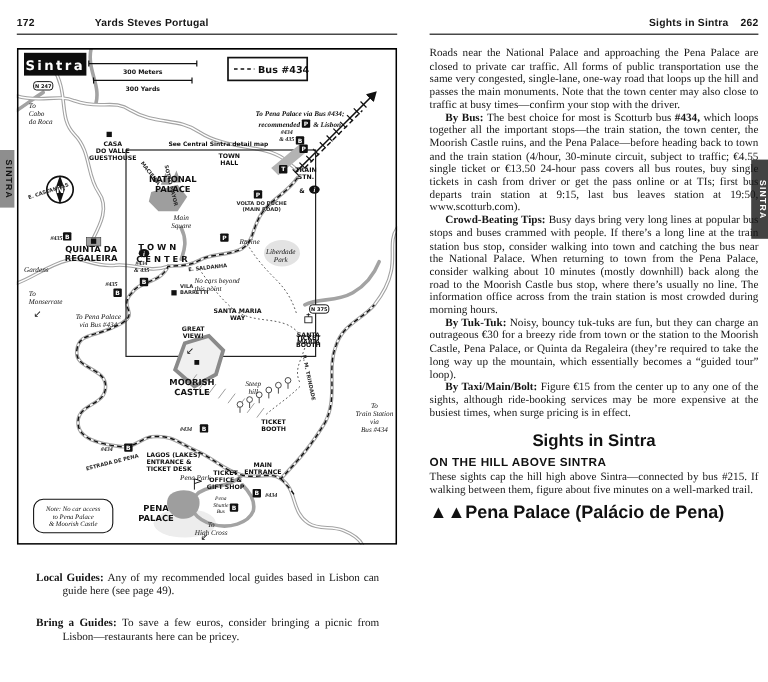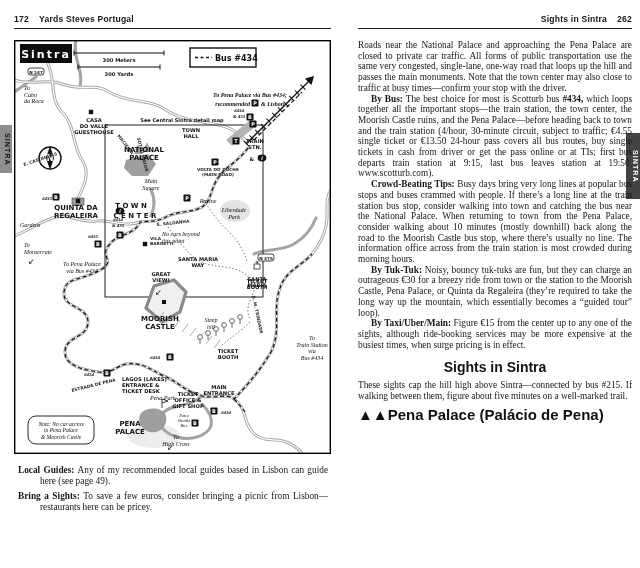--- a/index.html
+++ b/index.html
@@ -5,21 +5,21 @@
   html,body{margin:0;padding:0;}
   body{width:640px;height:568px;background:#ffffff;position:relative;overflow:hidden;
        font-family:"Liberation Serif",serif;color:#161616;
        -webkit-font-smoothing:antialiased;}
   .sheet{position:absolute;inset:0;}
 
   
   .pageheader{position:absolute;top:11px;height:18px;border-bottom:1.1px solid #1c1c1c;
               font-family:"Liberation Sans",sans-serif;font-weight:700;font-size:8.6px;
               letter-spacing:.2px;display:flex;align-items:flex-end;padding-bottom:4px;box-sizing:border-box;}
-  .left-h{left:14px;width:317px;}
+  .left-h{left:14px;width:317px;gap:40px;}
   .left-h .pn{margin-right:10px;}
   .right-h{left:358px;width:274px;justify-content:flex-end;}
   .right-h .pn{margin-left:10px;}
 
   
   .tab{position:absolute;writing-mode:vertical-rl;text-align:center;
        font-family:"Liberation Sans",sans-serif;font-weight:700;font-size:7.2px;letter-spacing:1px;}
   .tab-left{left:0;top:125px;width:12px;height:48px;background:#8e8e8e;color:#111;}
   .tab-right{right:0;top:133px;width:14px;height:66px;background:#434343;color:#fff;}
 
@@ -38,21 +38,21 @@
   .ml-arrow {font:8px "DejaVu Sans",sans-serif;fill:#111;}
   .ml-scale {font:700 5.2px "DejaVu Sans",sans-serif;fill:#111;}
   .ml-legend{font:700 8px "DejaVu Sans",sans-serif;fill:#111;}
   .ml-title {font:700 11px "DejaVu Sans",sans-serif;fill:#fff;letter-spacing:2px;}
   .ml-sign  {font:700 4.2px "DejaVu Sans",sans-serif;fill:#111;}
   .ml-icn   {font:700 5px "DejaVu Sans",sans-serif;fill:#fff;}
 
   
   #left-notes{position:absolute;left:14px;top:461px;width:318px;
               font-size:9.3px;line-height:11px;text-align:justify;}
-  #left-notes p{margin:4px;padding-left:22px;text-indent:-22px;}
+  #left-notes p{margin:16px;padding-left:22px;text-indent:-22px;}
 
   
   #right-col{position:absolute;left:358px;top:40px;width:274px;}
   #right-col .bp{margin:0;font-size:9.3px;line-height:10.7px;text-align:justify;}
   #right-col .ind{text-indent:13px;}
   .h1{font-family:"Liberation Sans",sans-serif;font-weight:700;font-size:14px;
       text-align:center;margin:9px 0 5px 0;color:#111;}
   .h2{font-family:"Liberation Sans",sans-serif;font-weight:700;font-size:9.8px;
       letter-spacing:.4px;margin:4px 0 2px 0;color:#111;}
   #right-col .h2:first-child{margin-top:0;}
@@ -331,27 +331,28 @@
         <text x="170" y="377" class="ml-tinyit" text-anchor="middle"><tspan x="170" dy="0">Pena</tspan><tspan x="170" dy="1.12em">Shuttle</tspan><tspan x="170" dy="1.12em">Bus</tspan></text>
         <text x="162" y="399" class="ml-it" text-anchor="middle"><tspan x="162" dy="0">To</tspan><tspan x="162" dy="1.12em">High Cross</tspan></text>
         <text x="153" y="410" class="ml-arrow"><tspan x="153" dy="0">↙</tspan></text>
         <text x="58" y="352" class="ml-tiny" transform="rotate(-14 58 352)"><tspan x="58" dy="0">ESTRADA DE PENA</tspan></text>
         <text x="47" y="386" class="ml-note" text-anchor="middle"><tspan x="47" dy="0">Note: No car access</tspan><tspan x="47" dy="1.12em">to Pena Palace</tspan><tspan x="47" dy="1.12em">&amp; Moorish Castle</tspan></text>
       </g>
   </svg>
 
   <div id="left-notes">
       <p><b class="lead">Local Guides: </b>Any of my recommended local guides based in Lisbon can guide here (see page 49).</p>
-      <p><b class="lead">Bring a Sights: </b>To save a few euros, consider bringing a picnic from Lisbon—restaurants here can be pricey.</p>
+      <p><b class="lead">Bring a Guides: </b>To save a few euros, consider bringing a picnic from Lisbon—restaurants here can be pricey.</p>
     </div>
 
   <div id="right-col">
       <p class="bp">Roads near the National Palace and approaching the Pena Palace are closed to private car traffic. All forms of public transportation use the same very congested, single-lane, one-way road that loops up the hill and passes the main monuments. Note that the town center may also close to traffic at busy times—confirm your stop with the driver.</p>
       <p class="bp ind"><b class="lead">By Bus: </b>The best choice for most is Scotturb bus <b>#434,</b> which loops together all the important stops—the train station, the town center, the Moorish Castle ruins, and the Pena Palace—before heading back to town and the train station (4/hour, 30-minute circuit, subject to traffic; €4.55 single ticket or €13.50 24-hour pass covers all bus routes, buy single tickets in cash from driver or get the pass online or at TIs; first bus departs train station at 9:15, last bus leaves station at 19:50, www.scotturb.com).</p>
       <p class="bp ind"><b class="lead">Crowd-Beating Tips: </b>Busy days bring very long lines at popular bus stops and buses crammed with people. If there’s a long line at the train station bus stop, consider walking into town and catching the bus near the National Palace. When returning to town from the Pena Palace, consider walking about 10 minutes (mostly downhill) back along the road to the Moorish Castle bus stop, where there’s usually no line. The information office across from the train station is most crowded during morning hours.</p>
       <p class="bp ind"><b class="lead">By Tuk-Tuk: </b>Noisy, bouncy tuk-tuks are fun, but they can charge an outrageous €30 for a breezy ride from town or the station to the Moorish Castle, Pena Palace, or Quinta da Regaleira (they’re required to take the long way up the mountain, which essentially becomes a “guided tour” loop).</p>
-      <p class="bp ind"><b class="lead">By Taxi/Uber/Main: </b>Figure €15 from the center up to any one of the sights, although ride-booking services may be more expensive at the busiest times, when surge pricing is in effect.</p>
+      <p class="bp ind"><b class="lead">By Taxi/Main/Bolt: </b>Figure €15 from the center up to any one of the sights, although ride-booking services may be more expensive at the busiest times, when surge pricing is in effect.</p>
       <div class="h1">Sights in Sintra</div>
+      <div class="h2">ON THE HILL ABOVE SINTRA</div>
       <p class="bp">These sights cap the hill high above Sintra—connected by bus #215. If walking between them, figure about five minutes on a well-marked trail.</p>
       <div class="h3">▲▲Pena Palace (Palácio de Pena)</div>
     </div>
 
 </div>
 
 </body></html>

